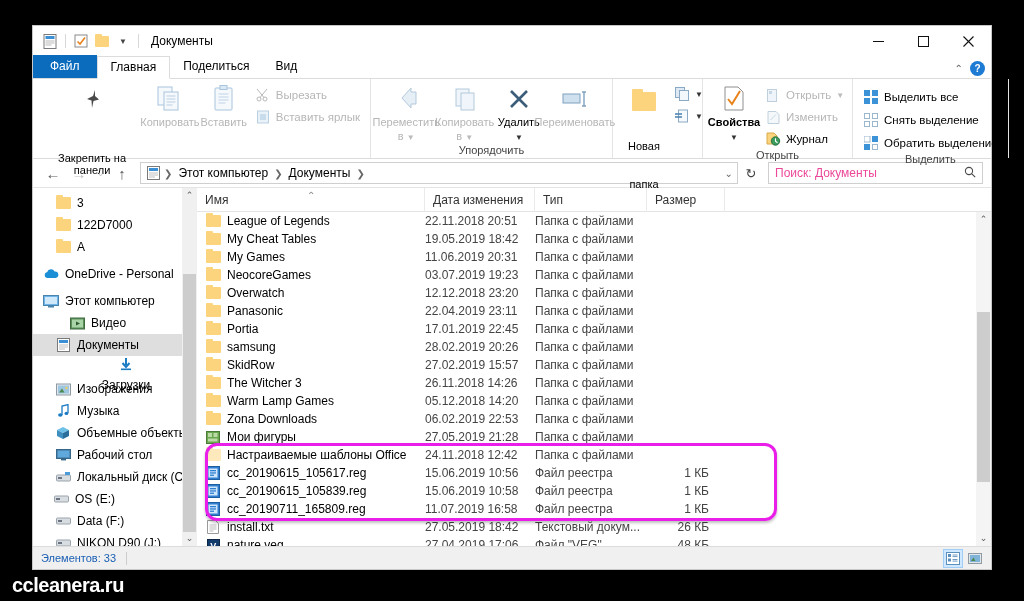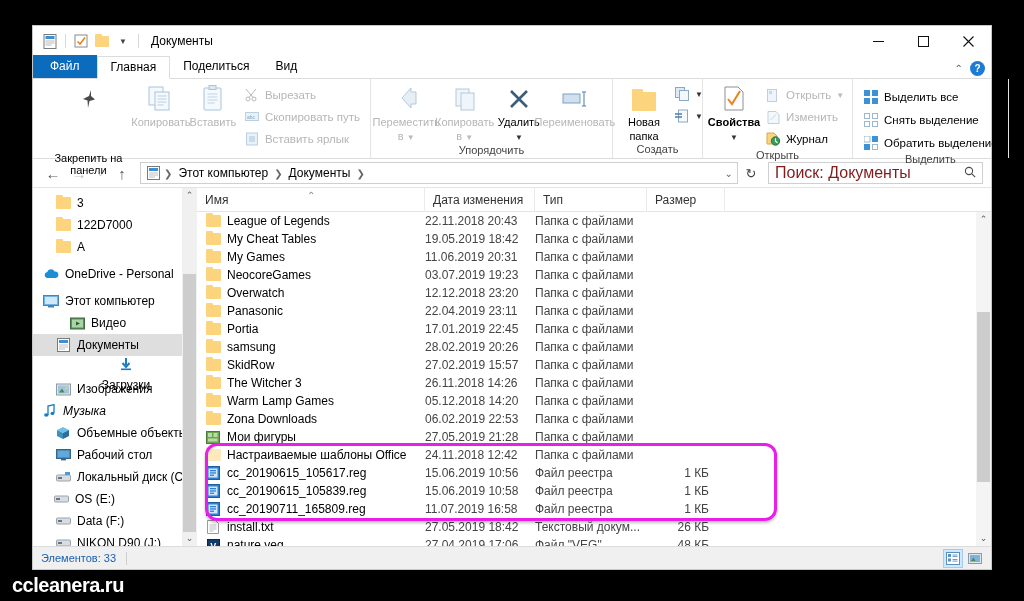--- a/index.html
+++ b/index.html
@@ -115,21 +115,21 @@
   .crumb { font-size:12px; color:#000; padding: 0 3px; white-space:nowrap; }
   .crumb-sep { font-size:10px; color:#666; }
   .crumb-ico { width:16px;height:16px;display:flex;align-items:center;justify-content:center; }
   .crumbbox .spacer { flex:1; }
   .refreshbtn { width:22px;height:22px;display:flex;align-items:center;justify-content:center;
     font-size:13px;color:#444; border:1px solid transparent; }
   .searchbox {
     width: 215px; height:22px; border:1px solid #cfcfcf; background:#fff;
     display:flex; align-items:center; padding:0 6px; margin-left:4px;
   }
-  .searchbox .ph { flex:1; font-size:16px; color:#7f1d1d; }
+  .searchbox .ph { flex:1; font-size:12px; color:#ec4899; }
   .searchbox .mag { font-size:12px; color:#444; }
 
   
   .main { flex:1; display:flex; min-height:0; border-top:1px solid #e4e4e4; }
   .navpane {
     width: 164px; background:#fff; position:relative;
     overflow:hidden; flex:0 0 auto;
   }
   .navlist { padding-top: 4px; }
   .navitem {
@@ -333,29 +333,20 @@
                 <svg width="14" height="14" viewBox="0 0 14 14">
                   <circle cx="3" cy="11" r="2" fill="none" stroke="#b9b9b9"></circle>
                   <circle cx="9" cy="11" r="2" fill="none" stroke="#b9b9b9"></circle>
                   <path d="M4 9.5 L11 1 M8 9.5 L1 1" stroke="#b9b9b9"></path>
                 </svg>
               </span>
               <span class="lbl">Вырезать</span>
             </div>
             <div class="smallbtn dis">
               <span class="ico">
-                <svg width="14" height="12" viewBox="0 0 14 12">
-                  <rect x="0.5" y="1.5" width="13" height="8" fill="#eaf2f9" stroke="#b9cfe2"></rect>
-                  <text x="2" y="7.5" font-size="5" fill="#7f9fbb">abc</text>
-                </svg>
-              </span>
-              <span class="lbl">Скопировать путь</span>
-            </div>
-            <div class="smallbtn dis">
-              <span class="ico">
                 <svg width="12" height="14" viewBox="0 0 12 14">
                   <rect x="0.5" y="1" width="11" height="12" fill="#eaf2f9" stroke="#b9cfe2"></rect>
                   <rect x="3" y="4" width="6" height="6" fill="#c9dcec"></rect>
                 </svg>
               </span>
               <span class="lbl">Вставить ярлык</span>
             </div>
           </div>
         </div>
         <div class="rgroup-label">Буфер обмена</div>
@@ -407,21 +398,21 @@
               </svg>
             </div>
             <div class="lbl">Переименовать</div>
           </div>
         </div>
         <div class="rgroup-label">Упорядочить</div>
       </div>
 
       <div class="rgroup" style="width:90px;">
         <div class="rgroup-body" style="gap:1px;">
-          <div class="bigbtn" style="width:48px;">
+          <div class="bigbtn" style="width:48px;gap:24px;">
             <div class="ico">
               <div class="folder big" style="margin-top:4px;"></div>
             </div>
             <div class="lbl">Новая</div>
             <div class="lbl">папка</div>
           </div>
           <div class="smallcol" style="padding-top:2px;">
             <div class="smallbtn">
               <span class="ico">
                 <svg width="15" height="14" viewBox="0 0 15 14">
@@ -659,21 +650,21 @@
               <svg width="15" height="13" viewBox="0 0 15 13">
                 <rect x="0.5" y="1" width="14" height="11" fill="#dfe6ec" stroke="#8f9aa3"></rect>
                 <rect x="2" y="2.5" width="11" height="8" fill="#9fc6e0"></rect>
                 <path d="M3 9.5 L6 5.5 L8.5 9.5 Z" fill="#4f8a50"></path>
                 <circle cx="10.5" cy="5" r="1.2" fill="#f0d060"></circle>
               </svg>
             </span>
             <span>Изображения</span>
           </div>
 
-          <div class="navitem" style="padding-left:8px;font-style:italic;">
+          <div class="navitem" style="padding-left:22px;">
             <span class="nico">
               <svg width="13" height="14" viewBox="0 0 13 14">
                 <path d="M5 11 V2 l6 -1.4 V9" stroke="#1b7cc4" stroke-width="1.3" fill="none"></path>
                 <ellipse cx="3.3" cy="11" rx="2.2" ry="1.8" fill="#1b7cc4"></ellipse>
                 <ellipse cx="9.4" cy="9.4" rx="1.9" ry="1.6" fill="#1b7cc4"></ellipse>
               </svg>
             </span>
             <span>Музыка</span>
           </div>
 
@@ -763,21 +754,21 @@
         </div>
 
         <div class="rows" id="rows-container">
             <div class="row">
               <div class="cell cell-name">
                 <span class="fico">
                   <span class="folder"></span>
                 </span>
                 <span>League of Legends</span>
               </div>
-              <div class="cell cell-date">22.11.2018 20:43</div>
+              <div class="cell cell-date">22.11.2018 20:51</div>
               <div class="cell cell-type">Папка с файлами</div>
               <div class="cell cell-size"></div>
             </div>
             <div class="row">
               <div class="cell cell-name">
                 <span class="fico">
                   <span class="folder"></span>
                 </span>
                 <span>My Cheat Tables</span>
               </div>

